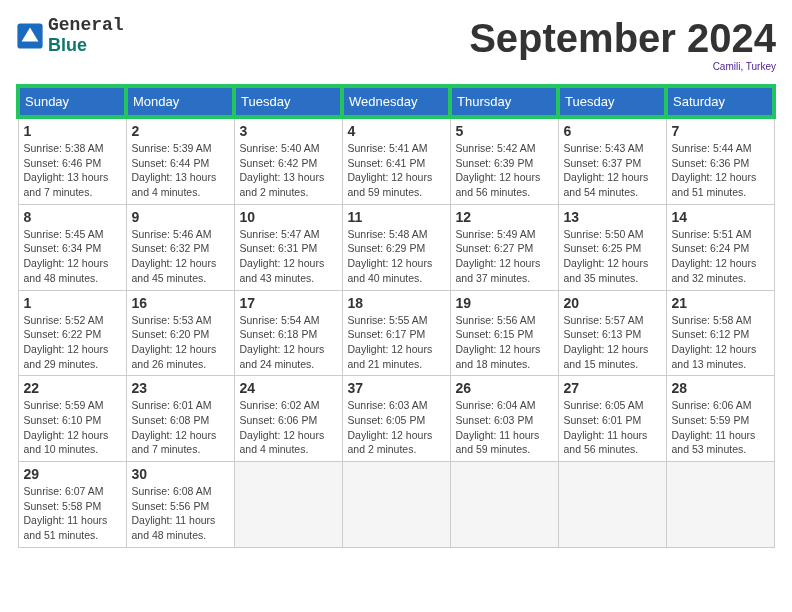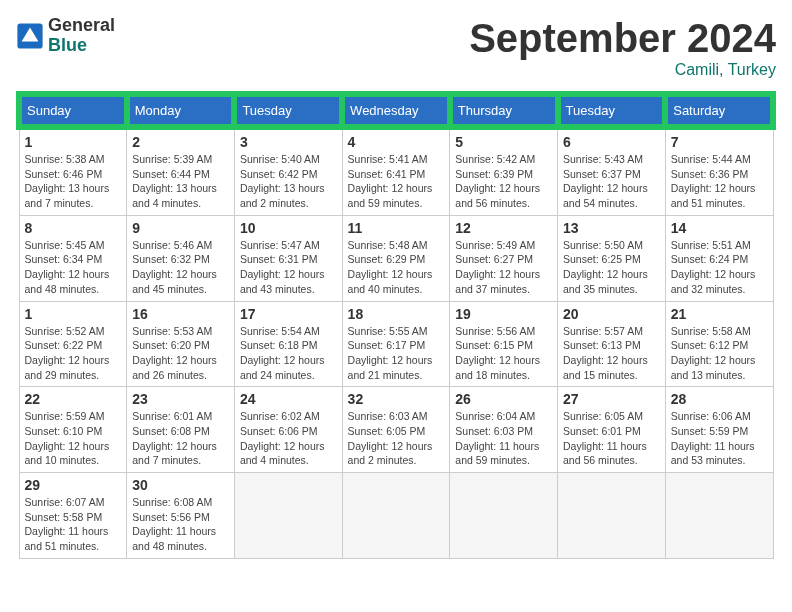--- a/index.html
+++ b/index.html
@@ -20,52 +20,52 @@
       display: flex;
       align-items: center;
     }
     .logo-text {
       display: flex;
       flex-direction: column;
       font-size: 18px;
       font-weight: bold;
       line-height: 1.1;
     }
-    .logo-text span:first-child { color: #333; }
+    .logo-text span:first-child { color: #333; font-family: Liberation Mono, monospace; }
     .logo-blue { color: #0f766e; }
     .logo-icon {
       width: 28px;
       height: 28px;
       margin-right: 4px;
     }
     .title-block {
       text-align: right;
     }
     .month-title {
       font-size: 40px;
       font-weight: bold;
       color: #333;
     }
     .location {
-      font-size: 16px;
-      color: #0f766e;
+      font-size: 10px;
+      color: #4c1d95;
     }
     .calendar {
       width: 100%;
       border-collapse: collapse;
       font-size: 11px;
     }
     .calendar th {
       background: #2a6fc4;
       color: #fff;
       text-align: left;
       padding: 6px 5px;
       font-size: 13px;
       font-weight: normal;
-      border: 6px solid #22c55e;
+      border: 4px solid #22c55e;
     }
     .calendar td {
       border: 1px solid #ccc;
       vertical-align: top;
       padding: 4px 5px;
       width: 107px;
       min-height: 80px;
       background: #fff;
     }
     .calendar td.empty {
@@ -213,21 +213,21 @@
         </td>
         <td>
           <div class="day-number">23</div>
           <div class="day-info">Sunrise: 6:01 AM<br>Sunset: 6:08 PM<br>Daylight: 12 hours<br>and 7 minutes.</div>
         </td>
         <td>
           <div class="day-number">24</div>
           <div class="day-info">Sunrise: 6:02 AM<br>Sunset: 6:06 PM<br>Daylight: 12 hours<br>and 4 minutes.</div>
         </td>
         <td>
-          <div class="day-number">32</div>
+          <div class="day-number">37</div>
           <div class="day-info">Sunrise: 6:03 AM<br>Sunset: 6:05 PM<br>Daylight: 12 hours<br>and 2 minutes.</div>
         </td>
         <td>
           <div class="day-number">26</div>
           <div class="day-info">Sunrise: 6:04 AM<br>Sunset: 6:03 PM<br>Daylight: 11 hours<br>and 59 minutes.</div>
         </td>
         <td>
           <div class="day-number">27</div>
           <div class="day-info">Sunrise: 6:05 AM<br>Sunset: 6:01 PM<br>Daylight: 11 hours<br>and 56 minutes.</div>
         </td>

